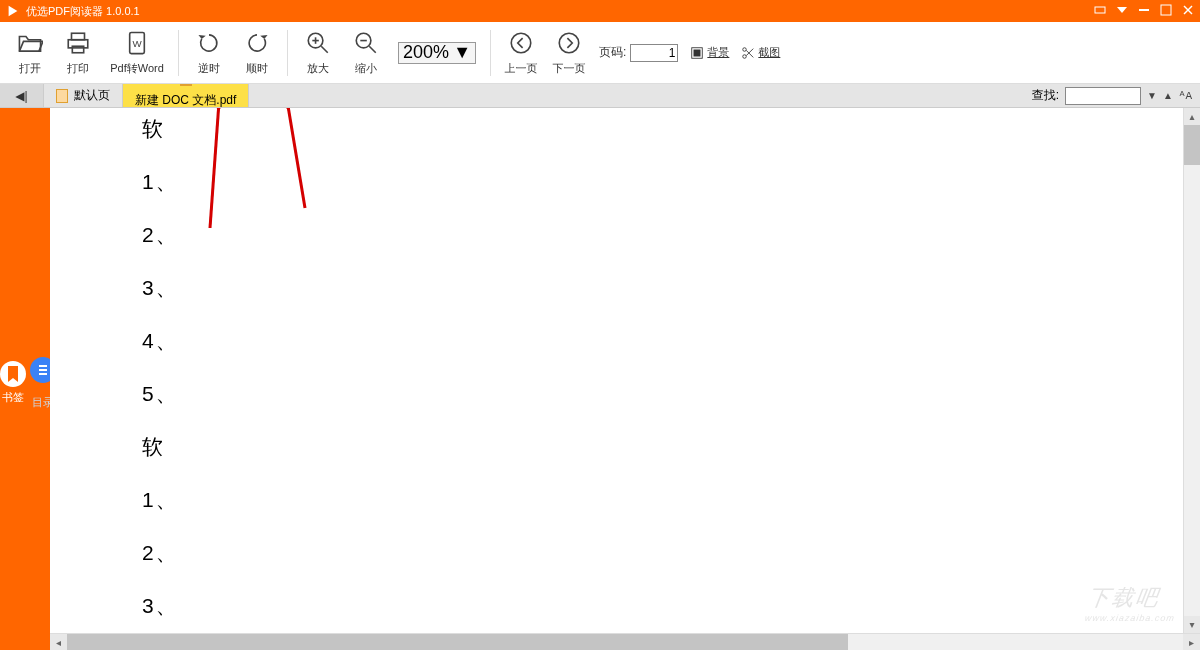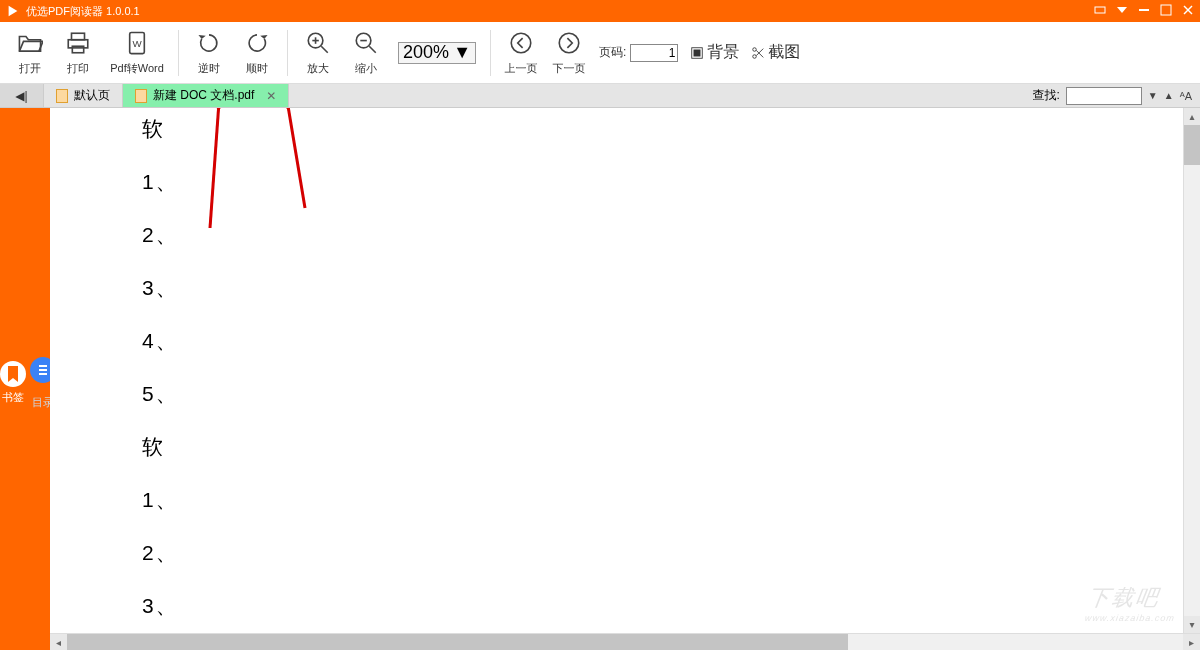--- a/index.html
+++ b/index.html
@@ -16,34 +16,34 @@
 .sep { width: 1px; height: 46px; background: #ddd; margin: 0 6px; }
 .tool-btn { display: flex; flex-direction: column; align-items: center; justify-content: center; width: 48px; height: 56px; cursor: pointer; font-size: 11px; color: #333; gap: 4px; }
 .tool-btn.wide { width: 70px; }
 .tool-btn .icon { width: 28px; height: 28px; display: flex; align-items: center; justify-content: center; color: #444; }
 .tool-btn .icon svg { width: 26px; height: 26px; stroke: #444; fill: none; stroke-width: 2; }
 
 .zoom-select { display: flex; align-items: center; width: 78px; height: 22px; border: 1px solid #999; background: #f5f5f5; font-size: 18px; padding: 0 4px; margin: 0 8px; cursor: pointer; justify-content: space-between; }
 .page-block { display: flex; flex-direction: column; align-items: center; justify-content: center; margin: 0 6px; font-size: 12px; color: #333; }
 .page-block .row1 { display: flex; align-items: center; gap: 4px; }
 .page-block input { width: 48px; height: 18px; border: 1px solid #888; text-align: right; font-size: 12px; padding-right: 2px; }
-.inline-btn { display: flex; align-items: center; gap: 3px; font-size: 16px; color: #333; cursor: pointer; margin: 0 6px; }
+.inline-btn { display: flex; align-items: center; gap: 3px; font-size: 11px; color: #333; cursor: pointer; margin: 0 6px; text-decoration: underline; }
 .inline-btn svg { width: 14px; height: 14px; }
 
 .tabbar { height: 24px; background: #e5e5e5; display: flex; align-items: stretch; border-bottom: 1px solid #ccc; }
 .tabbar .collapse { width: 44px; display: flex; align-items: center; justify-content: center; background: #d9d9d9; border-right: 1px solid #ccc; cursor: pointer; font-size: 12px; color: #333; }
 .tab { display: flex; align-items: center; padding: 0 12px; font-size: 12px; border-right: 1px solid #ccc; cursor: pointer; gap: 6px; }
 .tab .doc-icon { width: 12px; height: 14px; background: #fdd9a0; border: 1px solid #e0a030; }
-.tab.active { background: #86efac; color: #000; }
+.tab.active { background: #fde047; color: #000; flex-direction: column; }
 .tab .close { margin-left: 6px; color: #666; }
 .tabbar .spacer { flex: 1; }
 .tabbar .search-area { display: flex; align-items: center; padding: 0 8px; gap: 6px; font-size: 12px; margin-left: 8px; }
 .tabbar .search-area input { width: 76px; height: 18px; border: 1px solid #888; font-size: 12px; padding: 0 2px; }
 .tabbar .search-area .tri { cursor: pointer; color: #444; font-size: 10px; }
-.tabbar .search-area .find-opt { color:#444; font-size:11px;}
+.tabbar .search-area .find-opt { color:#444; font-size:11px;font-family:Liberation Mono, monospace;}
 
 .body { display: flex; height: calc(650px - 22px - 62px - 24px); }
 .sidebar { width: 50px; background: #ff6600; display: flex; flex-direction: row; align-items: center; padding-top: 8px; gap: 4px; }
 .side-btn { width: 42px; display: flex; flex-direction: column; align-items: center; color: #fff; font-size: 11px; cursor: pointer; gap: 3px; padding: 4px 0; }
 .side-btn .circle { width: 26px; height: 26px; border-radius: 13px; display: flex; align-items: center; justify-content: center; }
 .side-btn.bk .circle { background: #fff; }
 .side-btn.toc .circle { background: #3b82f6; }
 .side-btn.toc { color: #cdd6dd; gap: 12px; }
 
 .content-wrap { flex: 1; display: flex; flex-direction: column; position: relative; }

